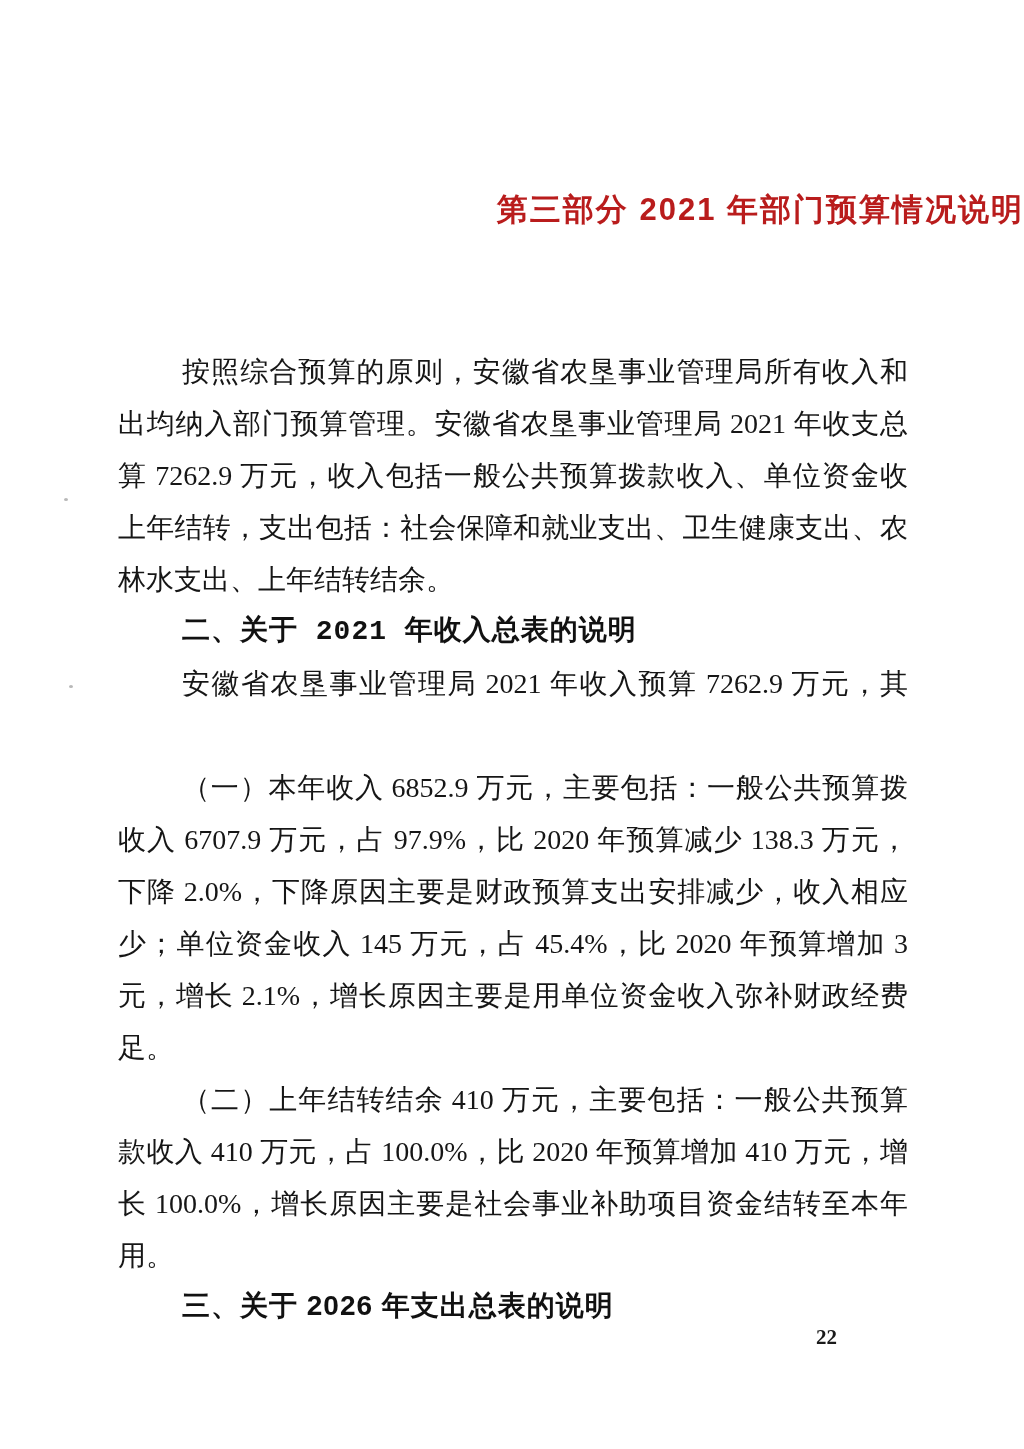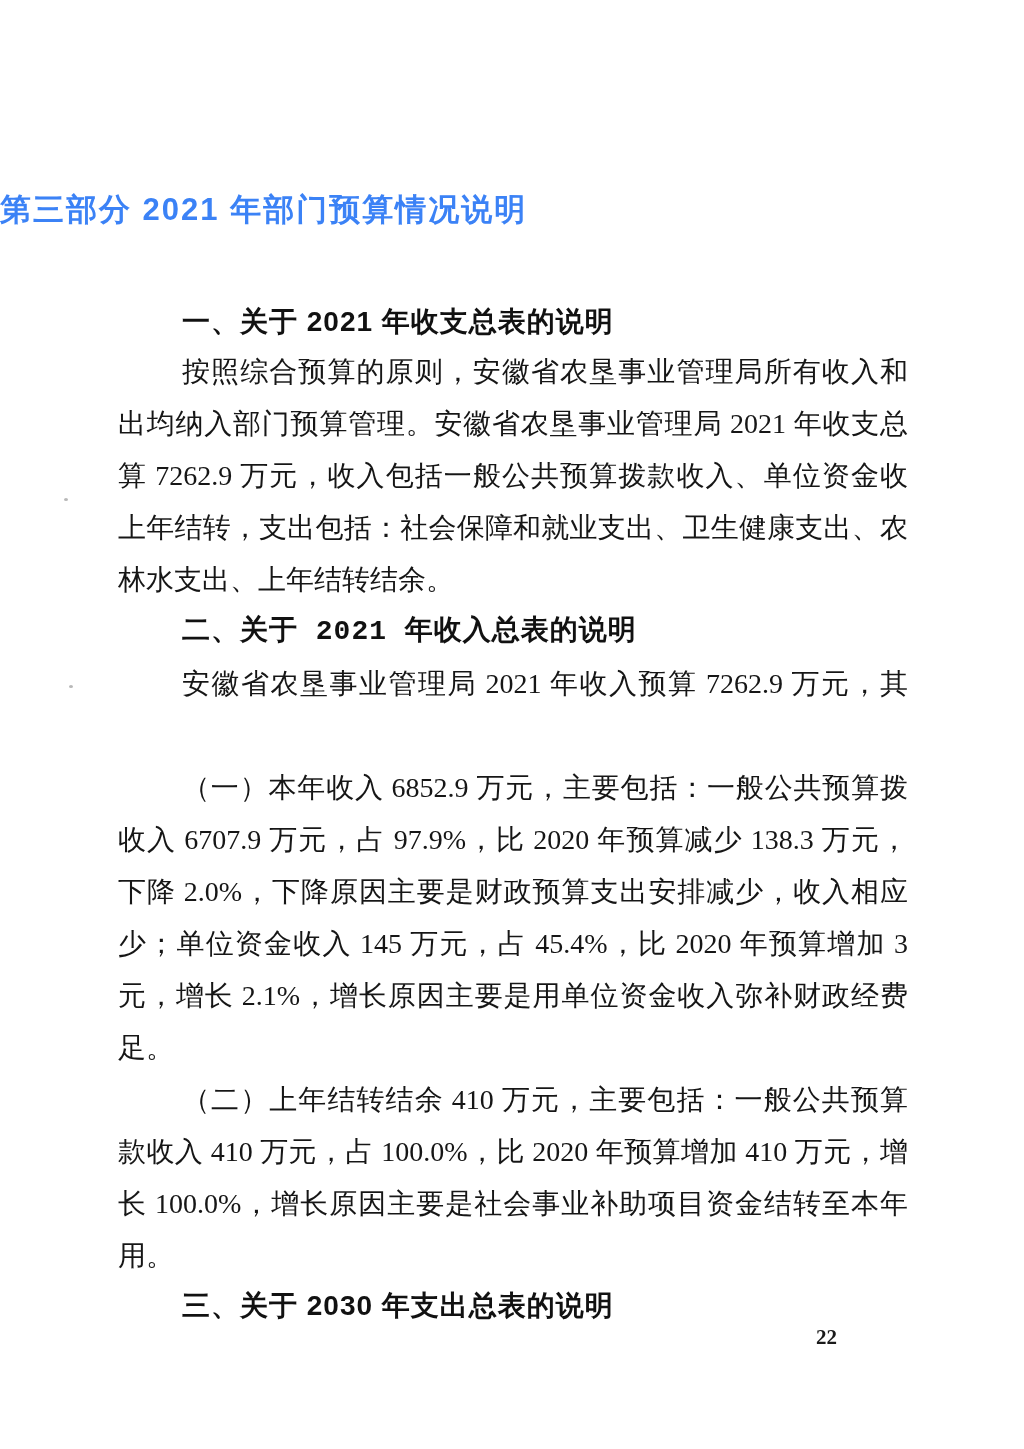--- a/index.html
+++ b/index.html
@@ -14,27 +14,27 @@
     background: #ffffff;
     overflow: hidden;
     font-family: "Liberation Serif", serif;
     color: #161616;
   }
   .doc-title {
     position: absolute;
     top: 186px;
     left: 0;
     width: 100%;
-    text-align: left;
+    text-align: right;
     font-family: "Liberation Sans", sans-serif;
     font-weight: 700;
     font-size: 31px;
     line-height: 48px;
     letter-spacing: 2px;
-    color: #3b82f6;
+    color: #b91c1c;
     white-space: nowrap;
   }
   .section-heading {
     position: absolute;
     left: 182px;
     font-family: "Liberation Sans", sans-serif;
     font-weight: 700;
     font-size: 28px;
     line-height: 52px;
     letter-spacing: 1px;
@@ -86,21 +86,20 @@
   .speck-1 { left: 64px; top: 498px; }
   .speck-2 { left: 69px; top: 685px; }
 </style>
 </head>
 <body>
 
 <div class="page">
 
   <div class="doc-title">第三部分 2021 年部门预算情况说明</div>
 
-  <div class="section-heading heading-1">一、关于 2021 年收支总表的说明</div>
 
   <div class="para para-1">
     <div class="line first">按照综合预算的原则，安徽省农垦事业管理局所有收入和支</div>
     <div class="line">出均纳入部门预算管理。安徽省农垦事业管理局 2021 年收支总预</div>
     <div class="line">算 7262.9 万元，收入包括一般公共预算拨款收入、单位资金收入、</div>
     <div class="line">上年结转，支出包括：社会保障和就业支出、卫生健康支出、农</div>
     <div class="line end">林水支出、上年结转结余。</div>
   </div>
 
   <div class="section-heading heading-2">二、关于 2021 年收入总表的说明</div>
@@ -118,20 +117,20 @@
     <div class="line end">足。</div>
   </div>
 
   <div class="para para-4">
     <div class="line first">（二）上年结转结余 410 万元，主要包括：一般公共预算拨</div>
     <div class="line">款收入 410 万元，占 100.0%，比 2020 年预算增加 410 万元，增</div>
     <div class="line">长 100.0%，增长原因主要是社会事业补助项目资金结转至本年使</div>
     <div class="line end">用。</div>
   </div>
 
-  <div class="section-heading heading-3">三、关于 2030 年支出总表的说明</div>
+  <div class="section-heading heading-3">三、关于 2026 年支出总表的说明</div>
 
   <div class="page-number">22</div>
 
   <div class="scan-speck speck-1"></div>
   <div class="scan-speck speck-2"></div>
 
 </div>
 
 </body></html>

